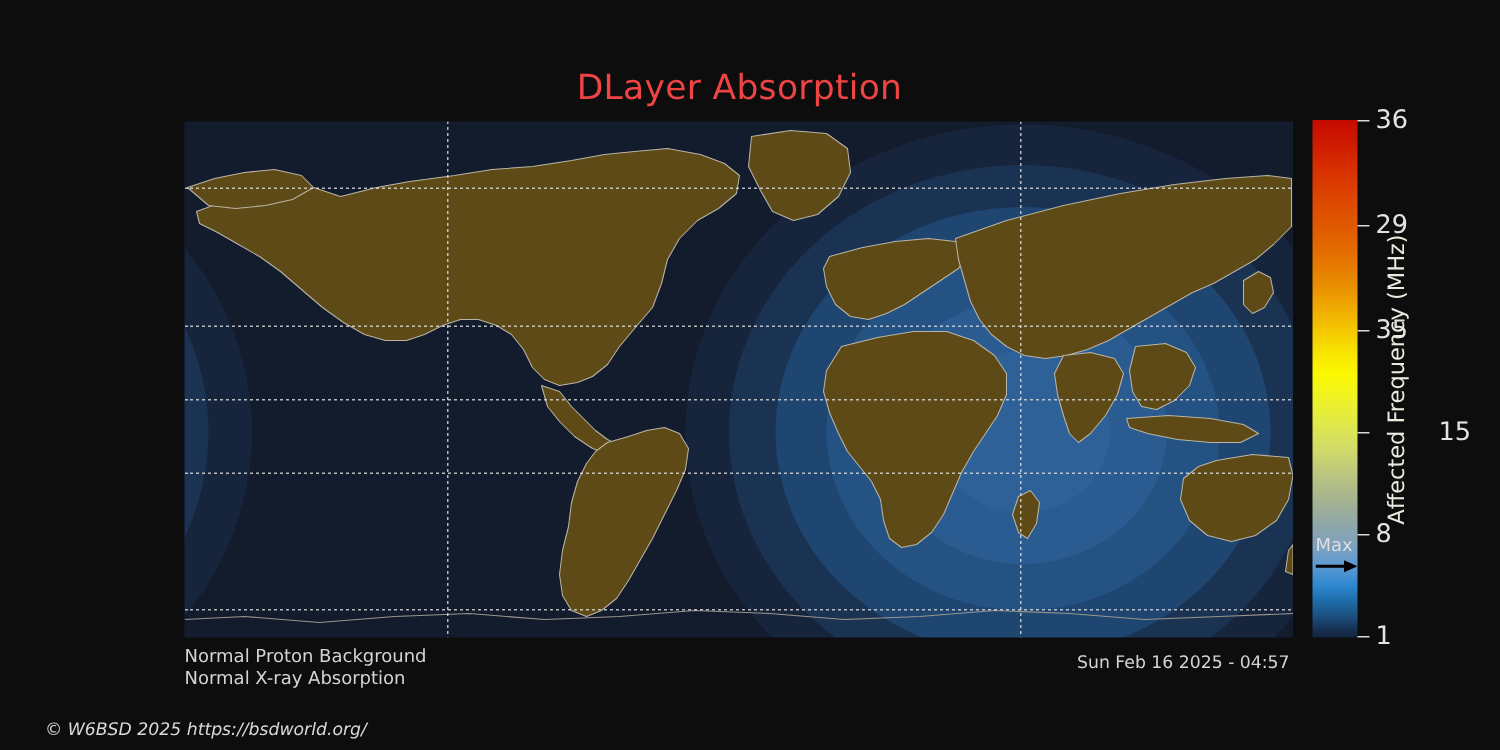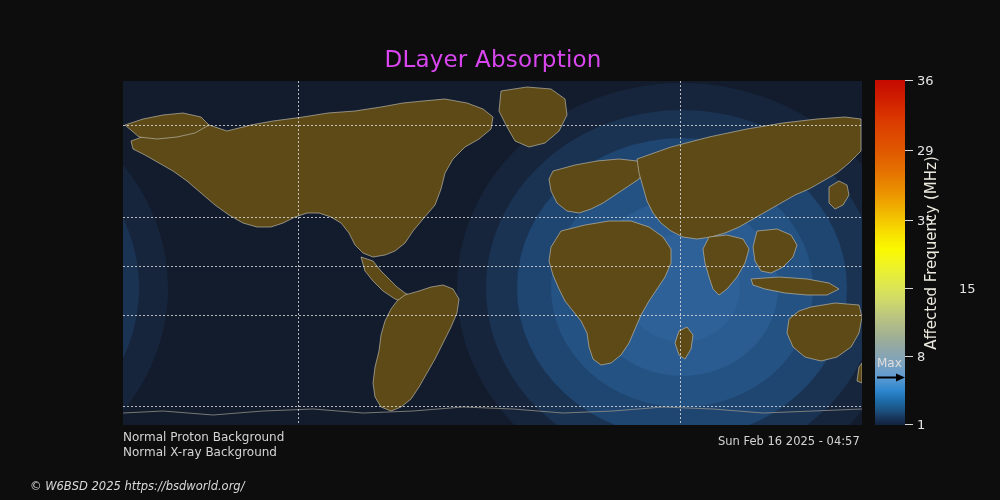--- a/index.html
+++ b/index.html
@@ -25,21 +25,21 @@
 
   
   .chart-title {
     position: absolute;
     left: 0;
     top: 46px;
     width: 986px;
     text-align: center;
     font-size: 23px;
     letter-spacing: 0.2px;
-    color: #d946ef;
+    color: #ef4444;
     font-family: "DejaVu Sans", "Liberation Sans", sans-serif;
   }
 
   
   .map-frame {
     position: absolute;
     left: 123px;
     top: 81px;
     width: 739px;
     height: 344px;
@@ -150,21 +150,21 @@
   .cbar-tick {
     position: absolute;
     left: 30px;
     width: 8px;
     height: 1px;
     background: #d8d8d8;
   }
   .cbar-ticklabel {
     position: absolute;
     left: 42px;
-    font-size: 13px;
+    font-size: 17px;
     color: #e3e3e3;
     transform: translateY(-50%);
     white-space: nowrap;
   }
   .cbar-axis-label {
     position: absolute;
     left: 921px;
     top: 80px;
     height: 345px;
     width: 20px;
@@ -354,20 +354,20 @@
   <div class="max-marker">
     <div class="max-text">Max</div>
     <svg class="max-arrow" viewBox="0 0 28 9">
       <line x1="0" y1="4.5" x2="20" y2="4.5" stroke="#000000" stroke-width="2"></line>
       <polygon points="19,0.5 28,4.5 19,8.5" fill="#000000"></polygon>
     </svg>
   </div>
 
   <div class="status-left">
     <div>Normal Proton Background</div>
-    <div>Normal X-ray Background</div>
+    <div>Normal X-ray Absorption</div>
   </div>
 
   <div class="status-right">Sun Feb 16 2025 - 04:57</div>
 
   <div class="footer-credit">© W6BSD 2025 https://bsdworld.org/</div>
 
 </div>
 
 </body></html>

